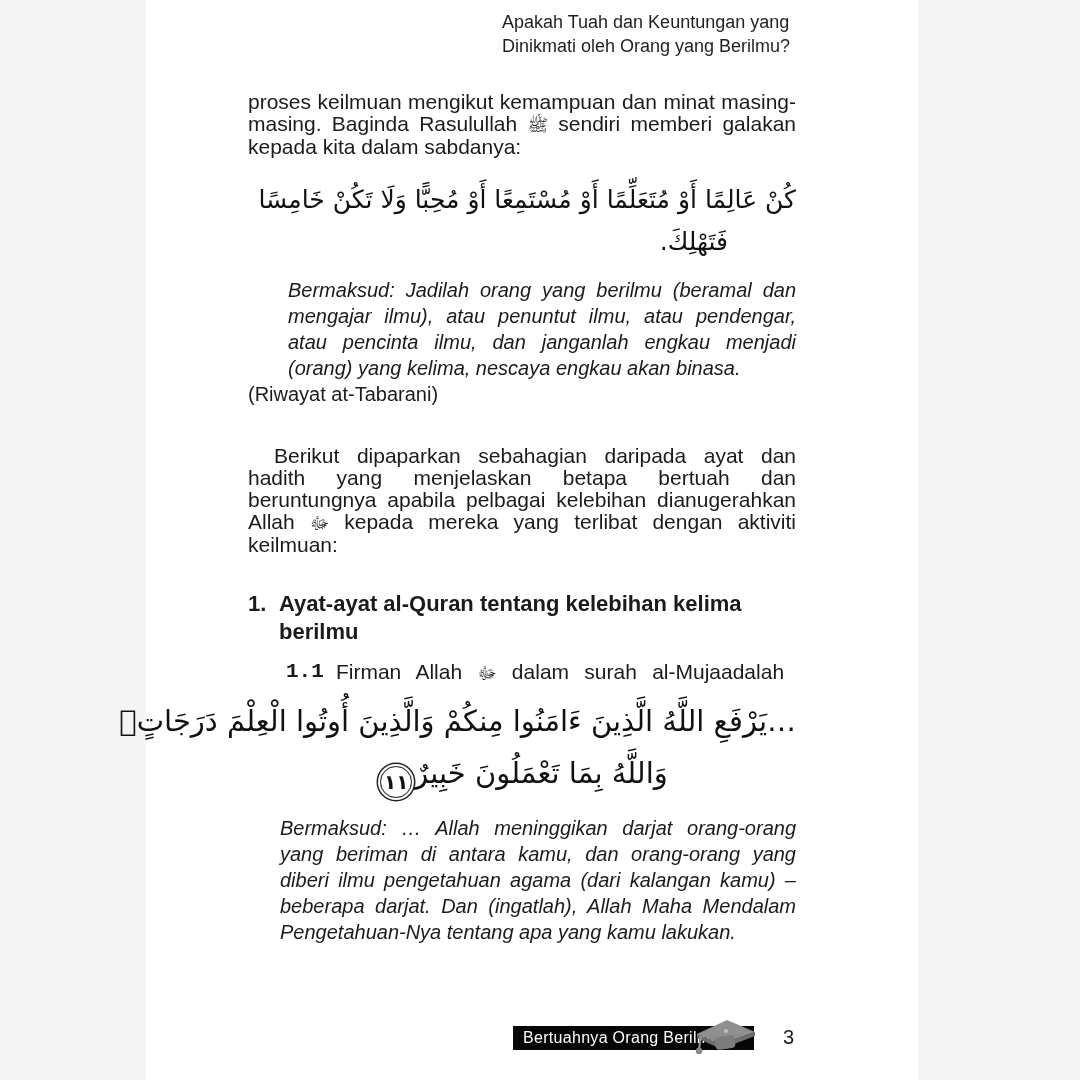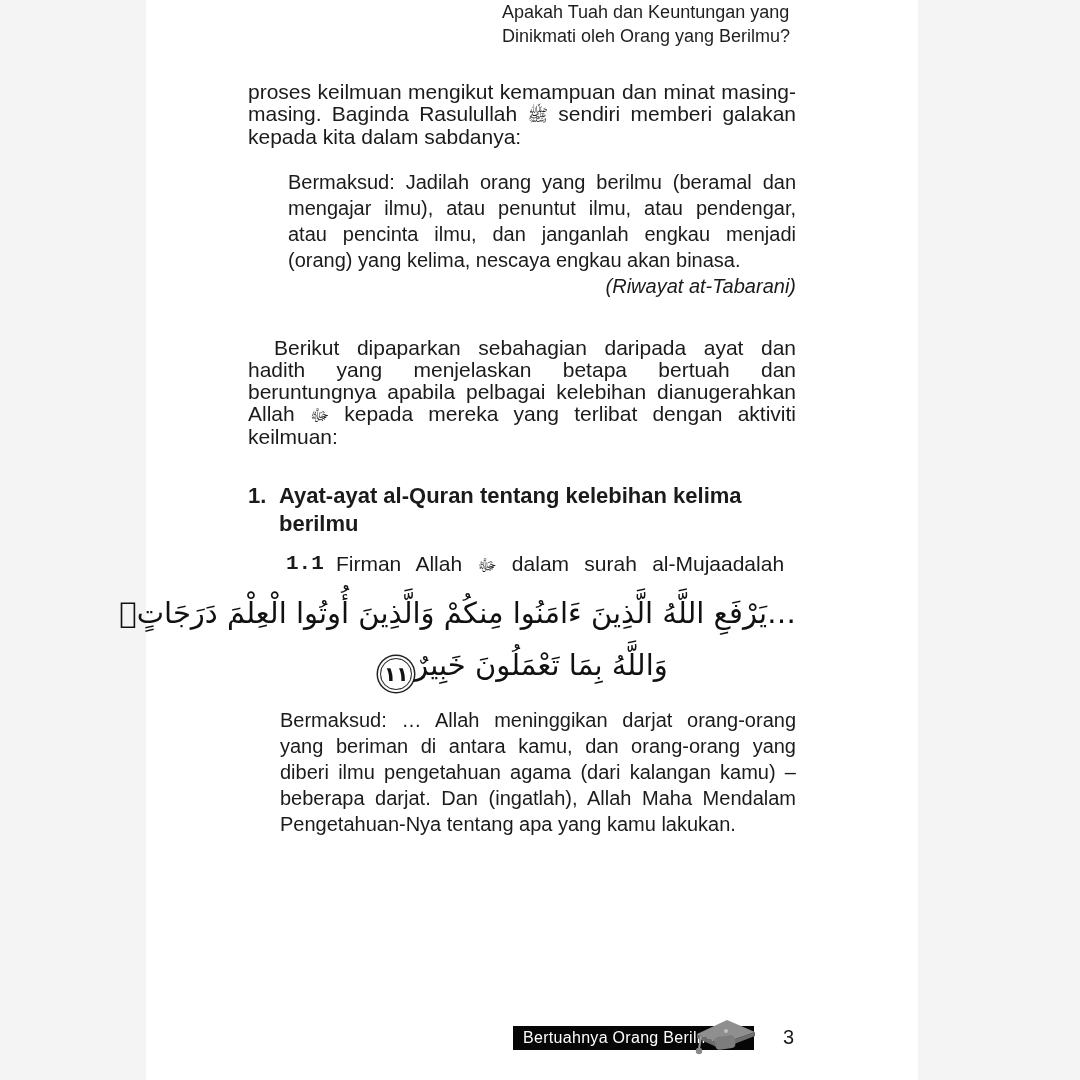--- a/index.html
+++ b/index.html
@@ -17,20 +17,21 @@
     width:772px;height:1080px;
     background:#ffffff;
   }
   .content{
     position:relative;
     margin-left:102px;
     width:548px;
   }
   .running-head{
     margin-left:254px;
+    padding-top:10px;
     font-size:18px;
     line-height:24px;
     color:#1f1f1f;
   }
   .para{
     font-size:21px;
     line-height:22px;
     text-align:justify;
   }
   .para1{margin-top:33px;}
@@ -42,30 +43,30 @@
   }
   .hadith{
     margin-top:9px;
     font-size:25px;
     line-height:42px;
     text-align:right;
   }
   .hadith .line{white-space:nowrap;}
   .hadith .line2{margin-left:0;padding-left:0;margin-right:68px;}
   .trans{
+    font-style:italic;
     font-size:20px;
     line-height:26px;
     text-align:justify;
   }
   .trans1{margin-top:14px;margin-left:40px;}
   .attribution{
-    font-style:italic;
     font-size:20px;
     line-height:26px;
-    text-align:right;
+    text-align:left;
   }
   .heading{
     margin-top:34px;
     display:flex;
     font-weight:bold;
     font-size:22px;
     line-height:28px;
   }
   .heading .h-num{width:31px;flex:none;}
   .subitem{
@@ -134,20 +135,24 @@
 <div class="paper">
   <div class="content">
 
     <div class="running-head">
       <div>Apakah Tuah dan Keuntungan yang</div>
       <div>Dinikmati oleh Orang yang Berilmu?</div>
     </div>
 
     <p class="para para1"><span>proses keilmuan mengikut kemampuan dan minat masing-masing. Baginda Rasulullah </span><span class="honorific">ﷺ</span><span> sendiri memberi galakan kepada kita dalam sabdanya:</span></p>
 
+    <div class="arabic hadith">
+      <div class="line">كُنْ عَالِمًا أَوْ مُتَعَلِّمًا أَوْ مُسْتَمِعًا أَوْ مُحِبًّا وَلَا تَكُنْ خَامِسًا</div>
+      <div class="line line2">فَتَهْلِكَ.</div>
+    </div>
 
     <div class="trans trans1">Bermaksud: Jadilah orang yang berilmu (beramal dan mengajar ilmu), atau penuntut ilmu, atau pendengar, atau pencinta ilmu, dan janganlah engkau menjadi (orang) yang kelima, nescaya engkau akan binasa.</div>
     <div class="attribution">(Riwayat at-Tabarani)</div>
 
     <p class="para para2"><span>Berikut dipaparkan sebahagian daripada ayat dan hadith yang menjelaskan betapa bertuah dan beruntungnya apabila pelbagai kelebihan dianugerahkan Allah </span><span class="honorific">ﷻ</span><span> kepada mereka yang terlibat dengan aktiviti keilmuan:</span></p>
 
     <div class="heading">
       <span class="h-num">1.</span>
       <span>Ayat-ayat al-Quran tentang kelebihan kelima berilmu</span>
     </div>

